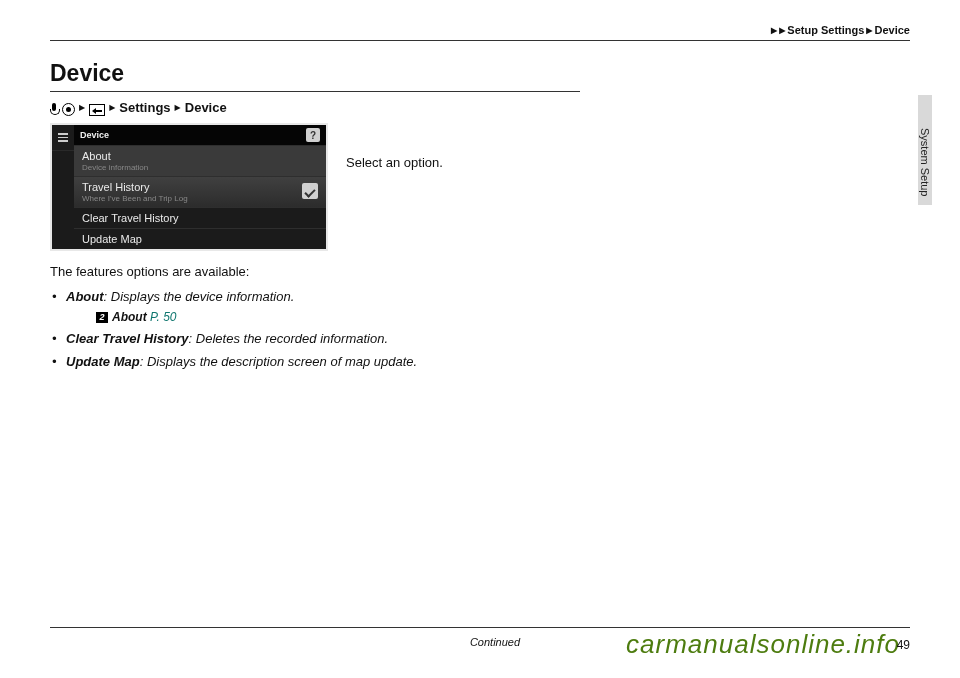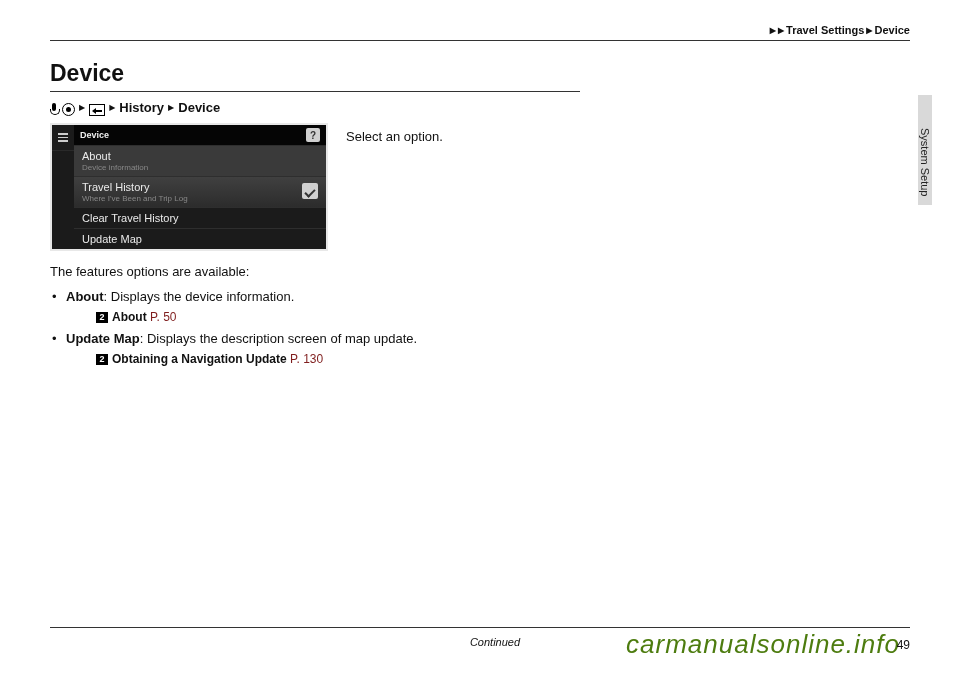--- a/index.html
+++ b/index.html
@@ -108,61 +108,61 @@
   .scr-main { flex:1; }
   .scr-header { background:#050505; color:#eee; font-size:9px; font-weight:bold; padding:3px 6px; display:flex; justify-content:space-between; align-items:center;}
   .scr-q { width:14px; height:14px; background:#d0d0d0; color:#333; border-radius:2px; display:flex; align-items:center; justify-content:center; font-size:10px; font-weight:bold;}
   .scr-item { padding:4px 8px; border-top:1px solid #2e2e2e; position:relative;}
   .scr-item.sel { background:#3a3a3a;}
   .scr-item.grad { background: linear-gradient(#404040,#2c2c2c);}
   .scr-item .t { color:#eaeaea; font-size:11px;}
   .scr-item .s { color:#888; font-size:8px; margin-top:1px;}
   .scr-check { position:absolute; right:8px; top:6px; width:16px; height:16px; background:#d0d0d0; border-radius:2px;}
   .scr-check::after{ content:""; position:absolute; left:3px; top:6px; width:8px; height:4px; border-left:2px solid #333; border-bottom:2px solid #333; transform:rotate(-45deg);}
-  .instr { font-size:13px; padding-top:6px;}
+  .instr { font-size:13px; padding-top:6px;margin-top:26px;}
   .body-text p { margin-bottom:6px; font-size:13px; line-height:1.45;}
-  ul.opts { list-style:none; padding-left:0;}
+  ul.opts { list-style:none; padding-left:0;font-style:italic;}
   ul.opts > li { position:relative; padding-left:16px; font-size:13px; line-height:1.45; margin-bottom:4px;}
   ul.opts > li::before { content:"•"; position:absolute; left:2px; top:0; font-size:13px;}
   .ref { padding-left:30px; font-size:12px; margin-top:2px; margin-bottom:4px;}
   .ref .sq { display:inline-block; width:12px; height:11px; background:#000; color:#fff; font-size:9px; line-height:11px; text-align:center; font-weight:bold; margin-right:4px; vertical-align:middle;}
   .ref b { font-weight:bold;}
-  .pg { color:#7f1d1d;}
+  .pg { color:#0f766e;}
   .footer-rule { position:absolute; left:50px; right:50px; bottom:50px; height:1px; background:#333;}
   .continued { position:absolute; bottom:30px; left:12px; right:0; text-align:center; font-size:11px; font-style:italic;padding-left:18px;}
   .pagenum { position:absolute; bottom:26px; right:50px; font-size:12px; font-weight:normal;}
   .watermark { position:absolute; bottom:18px; right:60px; font-size:26px; color:#4d7c0f; font-weight:300; letter-spacing:1px; font-style:italic; z-index:-1;}
   b { font-weight:bold;}
 </style>
 </head>
 <body>
 
 <div class="breadcrumb">
   <span class="tri">▶</span>
     <span class="tri">▶</span>
-  <span>Travel Settings</span>
+  <span>Setup Settings</span>
   <span class="tri">▶</span>
   <span>Device</span>
 </div>
 <div class="hr-top"></div>
 
 <div class="side-tab"></div>
 <div class="side-label">System Setup</div>
 
 <div class="content">
   <h1>Device</h1>
   <div class="title-rule"></div>
 
   <div class="navpath">
     <span class="icon-mic"></span>
     <span class="icon-circle"></span>
     <span class="tri light">▶</span>
     <span class="icon-back"></span>
     <span class="tri light">▶</span>
-    <span>History</span>
+    <span>Settings</span>
     <span class="tri light">▶</span>
     <span>Device</span>
   </div>
 
   <div class="row1">
     <div class="screenshot">
       <div class="scr-body">
         <div class="scr-left">
           <div class="hamb">
               <span></span>
@@ -200,24 +200,24 @@
   <div class="body-text">
     <p>The features options are available:</p>
     <ul class="opts">
       <li>
         <b>About</b><span>: Displays the device information.</span>
         <div class="ref">
           <span class="sq">2</span><b>About</b> <span class="pg">P. 50</span>
         </div>
       </li>
       <li>
+        <b>Clear Travel History</b><span>: Deletes the recorded information.</span>
+      </li>
+      <li>
         <b>Update Map</b><span>: Displays the description screen of map update.</span>
-        <div class="ref">
-          <span class="sq">2</span><b>Obtaining a Navigation Update</b> <span class="pg">P. 130</span>
-        </div>
       </li>
     </ul>
   </div>
 </div>
 
 <div class="watermark">carmanualsonline.info</div>
 <div class="footer-rule"></div>
 <div class="continued">Continued</div>
 <div class="pagenum">49</div>
 

